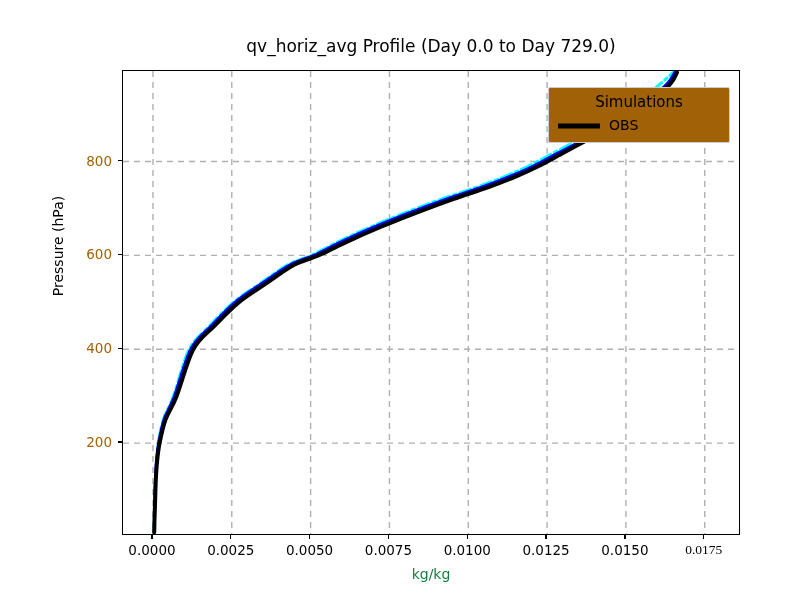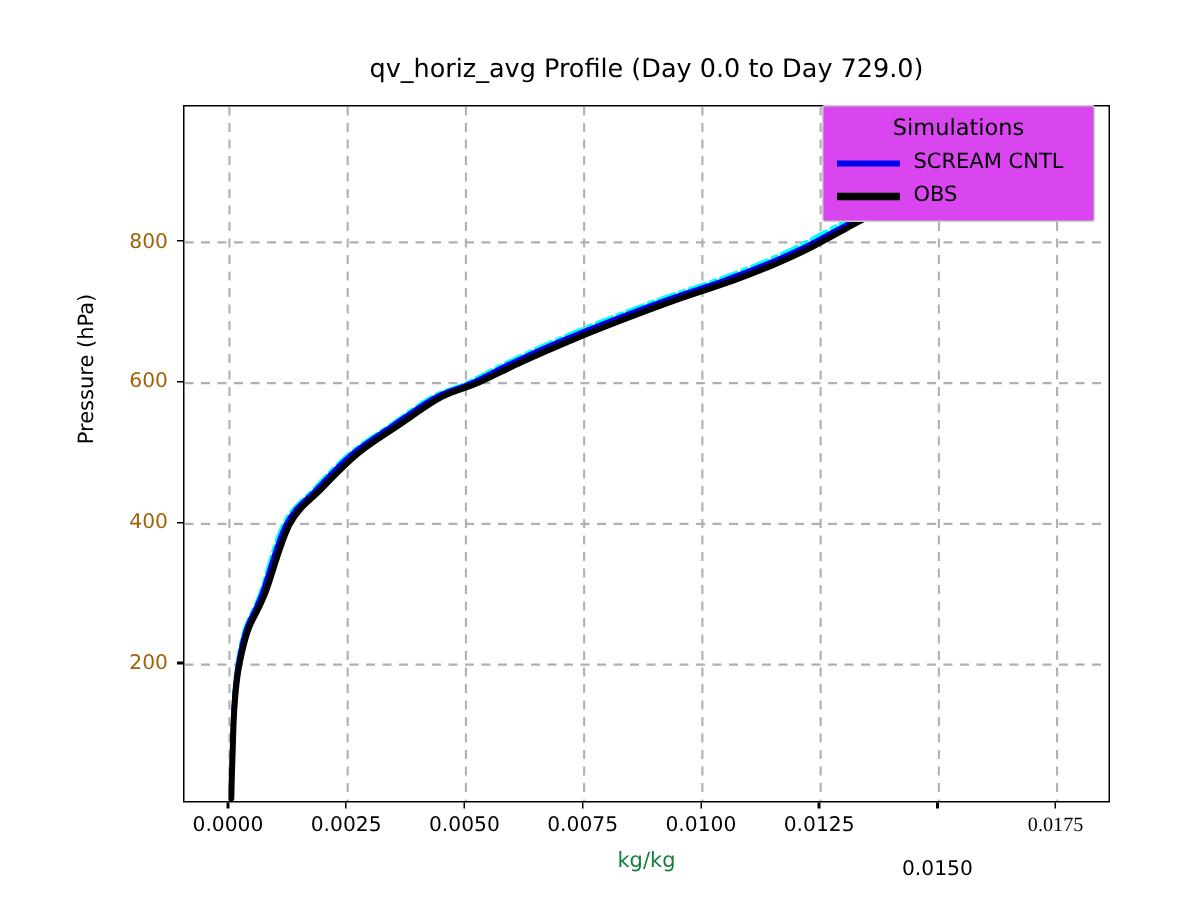--- a/index.html
+++ b/index.html
@@ -77,24 +77,24 @@
     width: 200px;
     text-align: center;
     font-size: 14px;
     color: #000000;
     transform: rotate(-90deg);
     transform-origin: center center;
   }
   #legend {
     position: absolute;
     left: 528px;
-    top: 70px;
+    top: 87px;
     width: 182px;
     box-sizing: border-box;
-    background: #d946ef;
+    background: #a16207;
     border: 1px solid #cccccc;
     border-radius: 2px;
     padding: 5px 8px 6px 8px;
   }
   #legend-title {
     text-align: center;
     font-size: 15px;
     color: #000000;
     padding-bottom: 3px;
   }
@@ -150,21 +150,21 @@
     </svg>
   </div>
 
   <div id="xtick-layer">
       <div class="tick-label-x" style="left: 131.954px; top: 542px;">0.0000</div>
       <div class="tick-label-x" style="left: 210.781px; top: 542px;">0.0025</div>
       <div class="tick-label-x" style="left: 289.607px; top: 542px;">0.0050</div>
       <div class="tick-label-x" style="left: 368.434px; top: 542px;">0.0075</div>
       <div class="tick-label-x" style="left: 447.26px; top: 542px;">0.0100</div>
       <div class="tick-label-x" style="left: 526.087px; top: 542px;">0.0125</div>
-      <div class="tick-label-x" style="left: 604.913px; top: 571px;">0.0150</div>
+      <div class="tick-label-x" style="left: 604.913px; top: 542px;">0.0150</div>
       <div class="tick-label-x" style="left: 683.74px; top: 542px; font-family: Liberation Serif, serif;">0.0175</div>
     </div>
   <div id="ytick-layer">
       <div class="tick-label-y" style="left: 44px; width: 48px; top: 442.094px;">200</div>
       <div class="tick-label-y" style="left: 44px; width: 48px; top: 348.249px;">400</div>
       <div class="tick-label-y" style="left: 44px; width: 48px; top: 254.405px;">600</div>
       <div class="tick-label-y" style="left: 44px; width: 48px; top: 160.56px;">800</div>
     </div>
   <div id="tickmark-layer">
       <div class="tick-mark" style="left: 131.354px; top: 535px; width: 1.3px; height: 4px;"></div>
@@ -182,26 +182,20 @@
     </div>
 
   <div id="xlabel">kg/kg</div>
   <div id="ylabel">Pressure (hPa)</div>
 
   <div id="legend">
     <div id="legend-title">Simulations</div>
     <div id="legend-rows">
         <div class="legend-row">
           <div class="legend-swatch"><svg width="44" height="14">
-              <line x1="1" x2="43" y1="7" y2="7" stroke="#0000ee" stroke-width="4"></line>
-            </svg></div>
-          <span class="legend-text">SCREAM CNTL</span>
-        </div>
-        <div class="legend-row">
-          <div class="legend-swatch"><svg width="44" height="14">
               <line x1="1" x2="43" y1="7" y2="7" stroke="#000000" stroke-width="5"></line>
             </svg></div>
           <span class="legend-text">OBS</span>
         </div>
       </div>
   </div>
 
 </div>
 
 </body></html>

